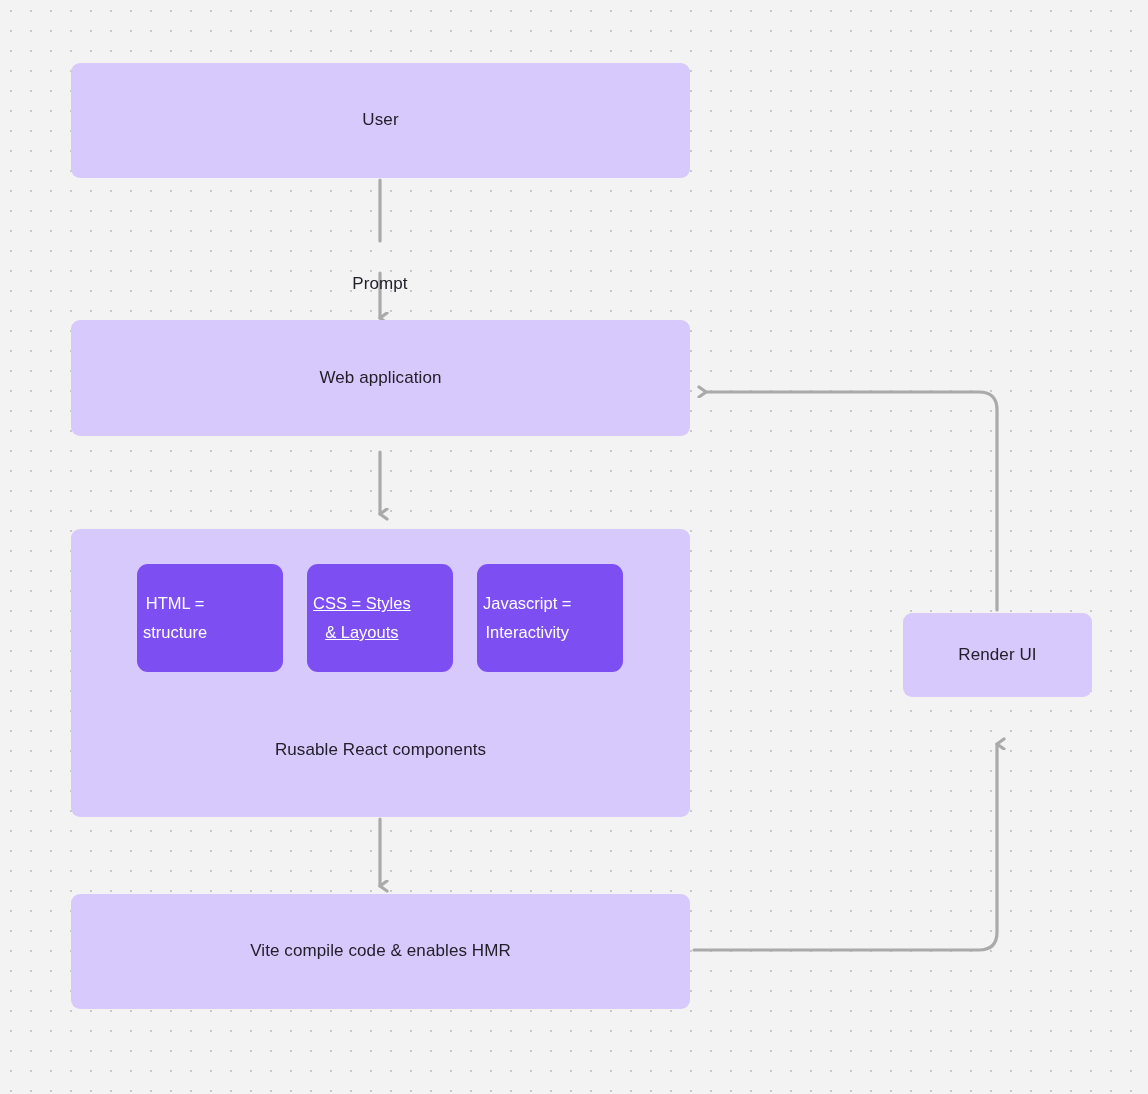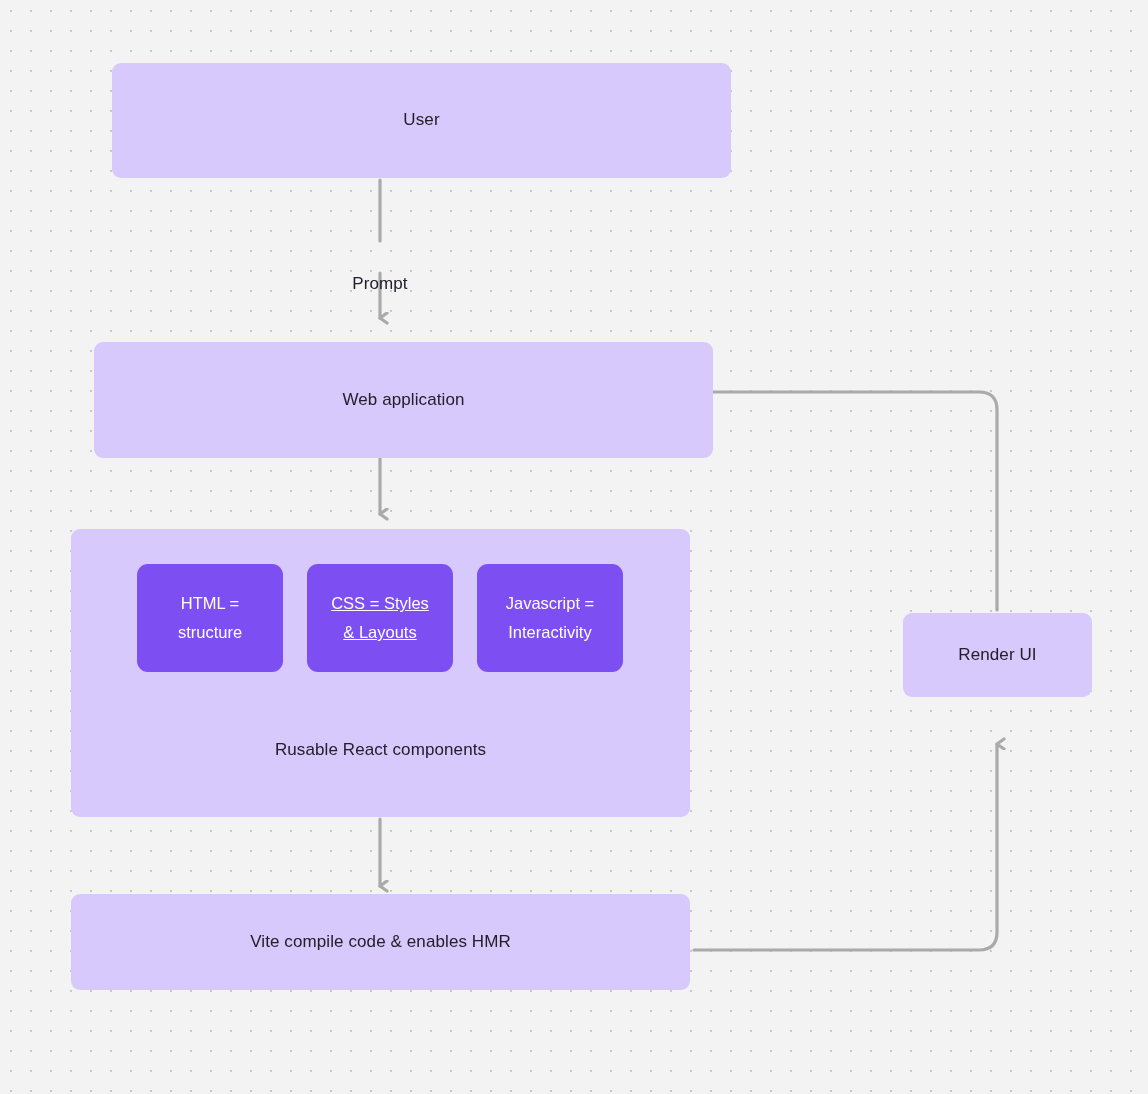--- a/index.html
+++ b/index.html
@@ -39,21 +39,20 @@
     background: #d7c9fb;
     border-radius: 9px;
   }
   .chip {
     position: absolute;
     box-sizing: border-box;
     background: #7d4ef2;
     border-radius: 11px;
     display: flex;
     align-items: center;
-    justify-content: center;
     color: #ffffff;
     font-size: 16.5px;
     line-height: 1.75;
     text-align: center;
     padding: 0 6px;
   }
   .group-caption {
     position: absolute;
     width: 100%;
     text-align: center;
@@ -113,29 +112,29 @@
 
     <g>
       <path d="M694 950 L979 950 Q997 950 997 932 L997 744" fill="none" stroke="#aaaaaa" stroke-width="3.2" stroke-linecap="round" stroke-linejoin="round" marker-end="url(#arrow-up)"></path>
     </g>
 
     <g>
       <path d="M997 610 L997 410 Q997 392 979 392 L706 392" fill="none" stroke="#aaaaaa" stroke-width="3.2" stroke-linecap="round" stroke-linejoin="round" marker-end="url(#arrow-left)"></path>
     </g>
   </svg>
 
-  <div class="node" style="left:71px; top:63px; width:619px; height:115px;margin-left:41px;">
+  <div class="node" style="left:71px; top:63px; width:619px; height:115px;">
     <span>User</span>
   </div>
 
   <div class="edge-label" style="left:330px; top:246px; width:100px;">
     <span>Prompt</span>
   </div>
 
-  <div class="node" style="left:71px; top:342px; width:619px; height:116px;margin-left:23px;">
+  <div class="node" style="left:71px; top:320px; width:619px; height:116px;">
     <span>Web application</span>
   </div>
 
   <div class="group-node" style="left:71px; top:529px; width:619px; height:288px;">
 
     <div class="chip" style="left:66px; top:35px; width:146px; height:108px;">
       <span>
         <span>HTML =</span><br>
         <span>structure</span>
       </span>
@@ -153,21 +152,21 @@
         <span>Javascript =</span><br>
         <span>Interactivity</span>
       </span>
     </div>
 
     <div class="group-caption" style="left:0; top:192px;">
       <span>Rusable React components</span>
     </div>
   </div>
 
-  <div class="node" style="left:71px; top:894px; width:619px; height:96px;">
+  <div class="node" style="left:71px; top:894px; width:619px; height:115px;">
     <span>Vite compile code &amp; enables HMR</span>
   </div>
 
   <div class="node" style="left:903px; top:613px; width:189px; height:84px;">
     <span>Render UI</span>
   </div>
 
 </div>
 
 </body></html>

